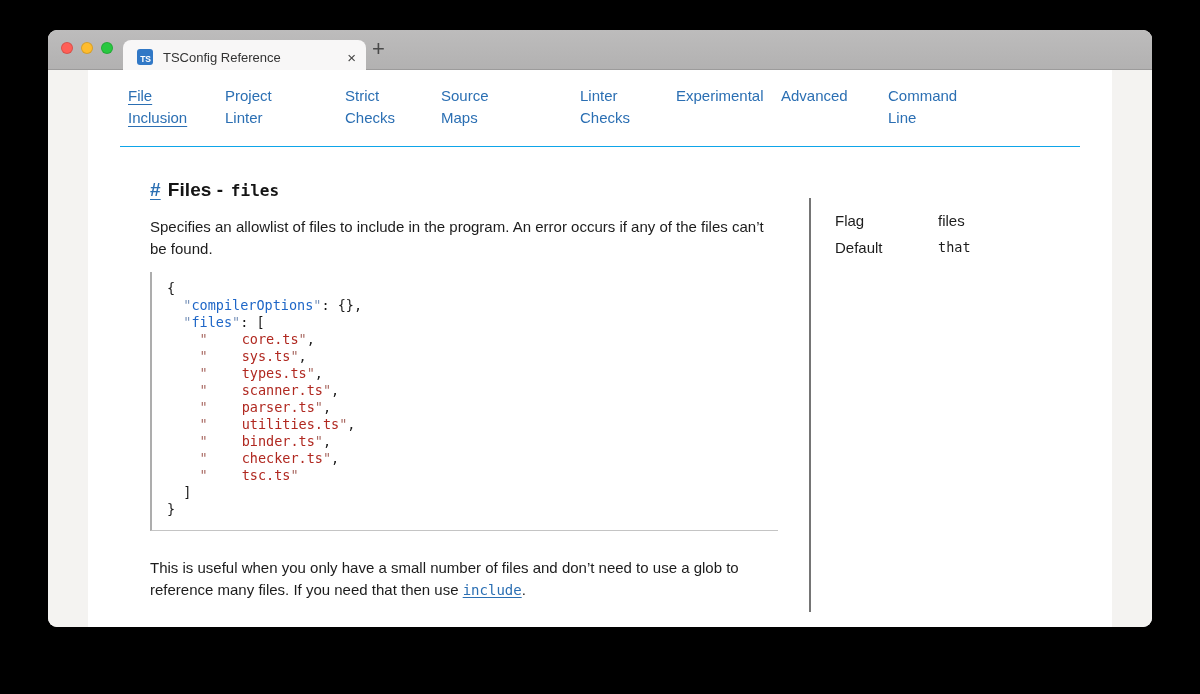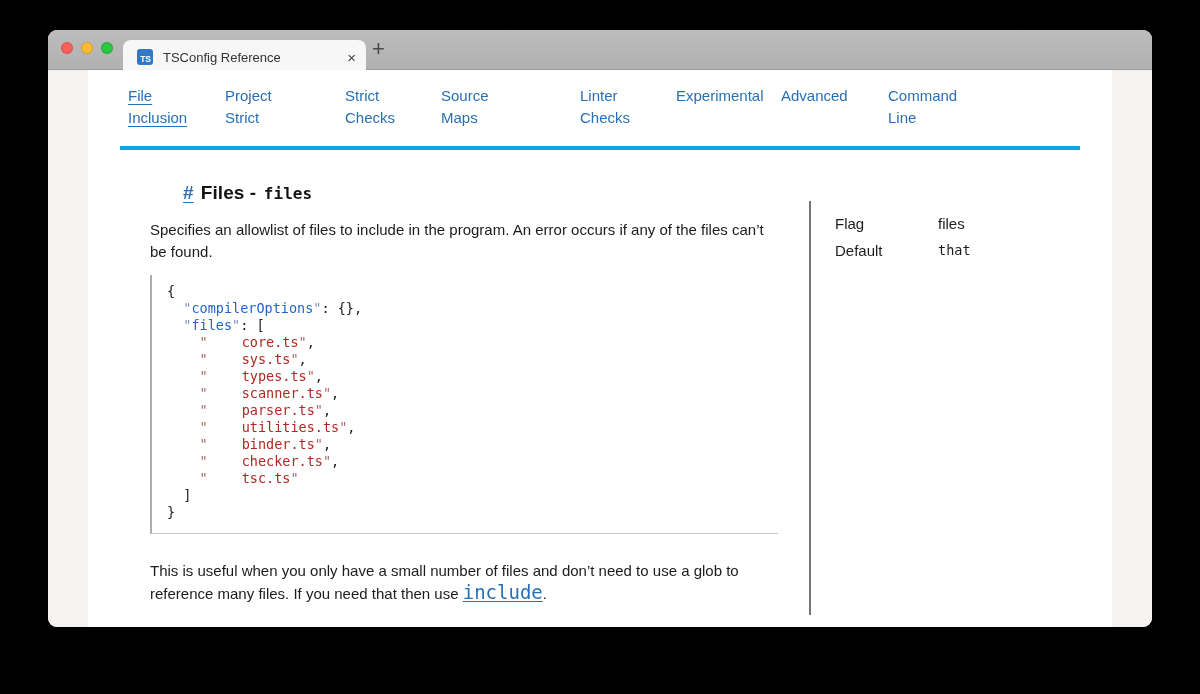--- a/index.html
+++ b/index.html
@@ -33,57 +33,57 @@
     display:flex; align-items:flex-end; justify-content:flex-end; padding:0 2px 1px 0;
   }
   .tab-title { flex:1; margin-left:10px; font-size:13px; color:#333; white-space:nowrap; overflow:hidden; }
   .tab-close { font-size:15px; color:#454545; line-height:1; cursor:default; }
   .newtab { position:absolute; left:324px; top:8px; font-size:22px; font-weight:200; color:#4a4a4a; line-height:1; }
 
   
   .viewport { height:557px; background:#f4f3f1; display:flex; justify-content:center; }
   .page { width:1024px; background:#fff; padding-top:15px; }
 
-  .nav-wrap { margin:0 32px; padding:0 0 17px 8px; border-bottom:4px solid #0ea5e9; display:flex; }
+  .nav-wrap { margin:0 32px; padding:0 0 17px 8px; border-bottom:1px solid #0ea5e9; display:flex; }
   .nav-item {
     display:block; flex:none; white-space:pre-line;
     font-size:15px; line-height:22px; color:#2b6fb3; text-decoration:none; cursor:pointer;
   }
   .nav-item.active { text-decoration:underline; text-underline-offset:3px; text-decoration-thickness:1px; }
   .nav-item:nth-child(1){width:97px} .nav-item:nth-child(2){width:120px}
   .nav-item:nth-child(3){width:96px} .nav-item:nth-child(4){width:139px}
   .nav-item:nth-child(5){width:96px} .nav-item:nth-child(6){width:105px}
   .nav-item:nth-child(7){width:107px} .nav-item:nth-child(8){width:85px}
   .nav-item:nth-child(9){width:auto}
 
   .main { display:flex; align-items:flex-start; padding:32px 0 0 62px; }
   .article { width:628px; }
 
-  h1 { font-size:19px; color:#141414; font-weight:bold; letter-spacing:0.1px;margin-left:33px; }
+  h1 { font-size:19px; color:#141414; font-weight:bold; letter-spacing:0.1px; }
   h1 .anchor { color:#2b6fb3; text-decoration:underline; text-underline-offset:3px; margin-right:7px; font-weight:bold; cursor:pointer; }
   h1 code { font-family:"DejaVu Sans Mono", monospace; font-size:16px; font-weight:bold; margin-left:2px; }
 
   p.body-text { margin-top:15px; font-size:15px; line-height:21.5px; color:#1c1c1c; }
 
   .codeblock {
     margin-top:13px; width:628px;
     border-left:2px solid #adadad; border-bottom:1px solid #c4c4c4;
     padding:8px 0 12px 15px;
     font-family:"DejaVu Sans Mono", monospace; font-size:13.5px; line-height:17px;
   }
   .code-line { white-space:pre; color:#1a1a1a; }
   .tok-p  { color:#1a1a1a; }
   .tok-k  { color:#1e66c7; }
   .tok-kq { color:#7b95bb; }
   .tok-s  { color:#b02820;margin-left:34px; }
   .tok-sq { color:#a96a63; }
 
   p.outro { margin-top:26px; }
   .inline-code-link {
-    font-family:"DejaVu Sans Mono", monospace; font-size:19px;
+    font-family:"DejaVu Sans Mono", monospace; font-size:14px;
     color:#2b6fb3; text-decoration:underline; text-underline-offset:2px; cursor:pointer;
   }
 
   .meta {
     margin-left:31px; margin-top:19px; height:414px; width:280px;
     border-left:2px solid #757575; padding:12px 0 0 24px;
   }
   .meta-row { display:flex; margin-bottom:5px; font-size:15px; line-height:21.5px; color:#1c1c1c; }
   .meta-label { width:103px; flex:none; }
   .meta-value {}
@@ -108,21 +108,21 @@
     <div class="newtab">+</div>
   </div>
 
   <div class="viewport">
     <div class="page">
 
       <nav class="nav-wrap" id="top-nav">
           <a class="nav-item active">File
 Inclusion</a>
           <a class="nav-item">Project
-Strict</a>
+Linter</a>
           <a class="nav-item">Strict
 Checks</a>
           <a class="nav-item">Source
 Maps</a>
           <a class="nav-item">Linter
 Checks</a>
           <a class="nav-item">Experimental</a>
           <a class="nav-item">Advanced</a>
           <a class="nav-item">Command
 Line</a>

